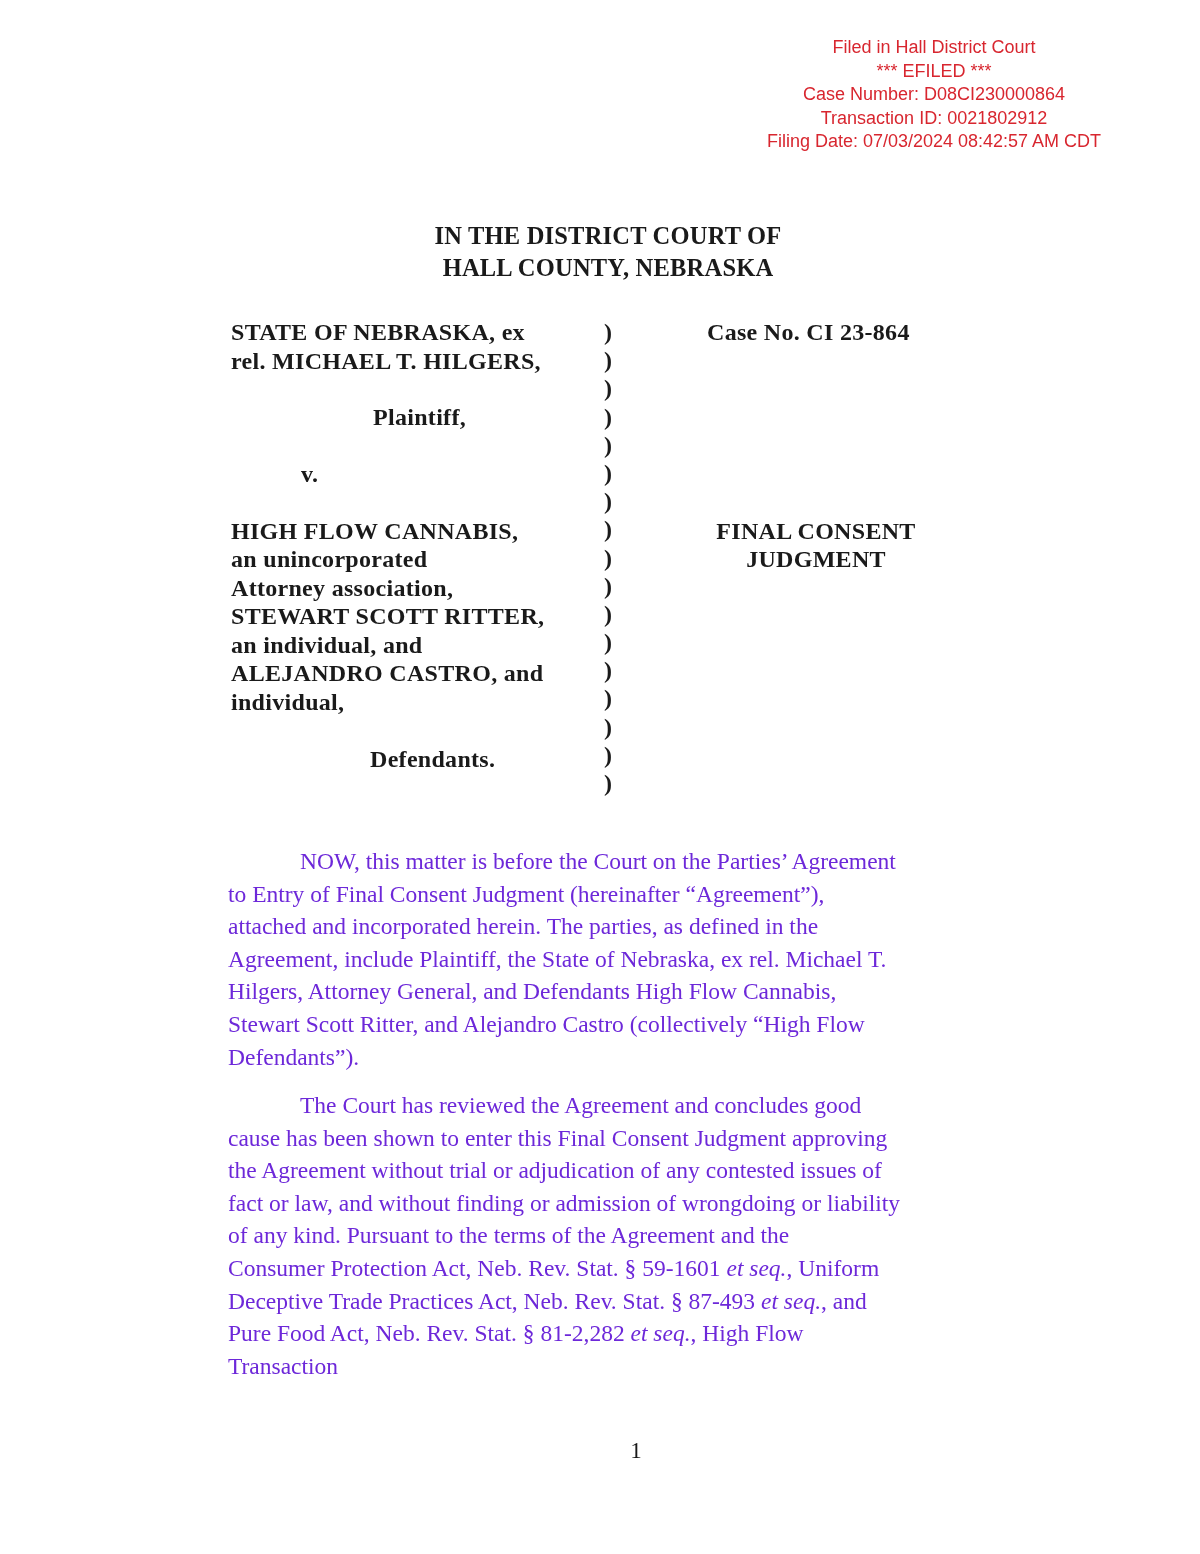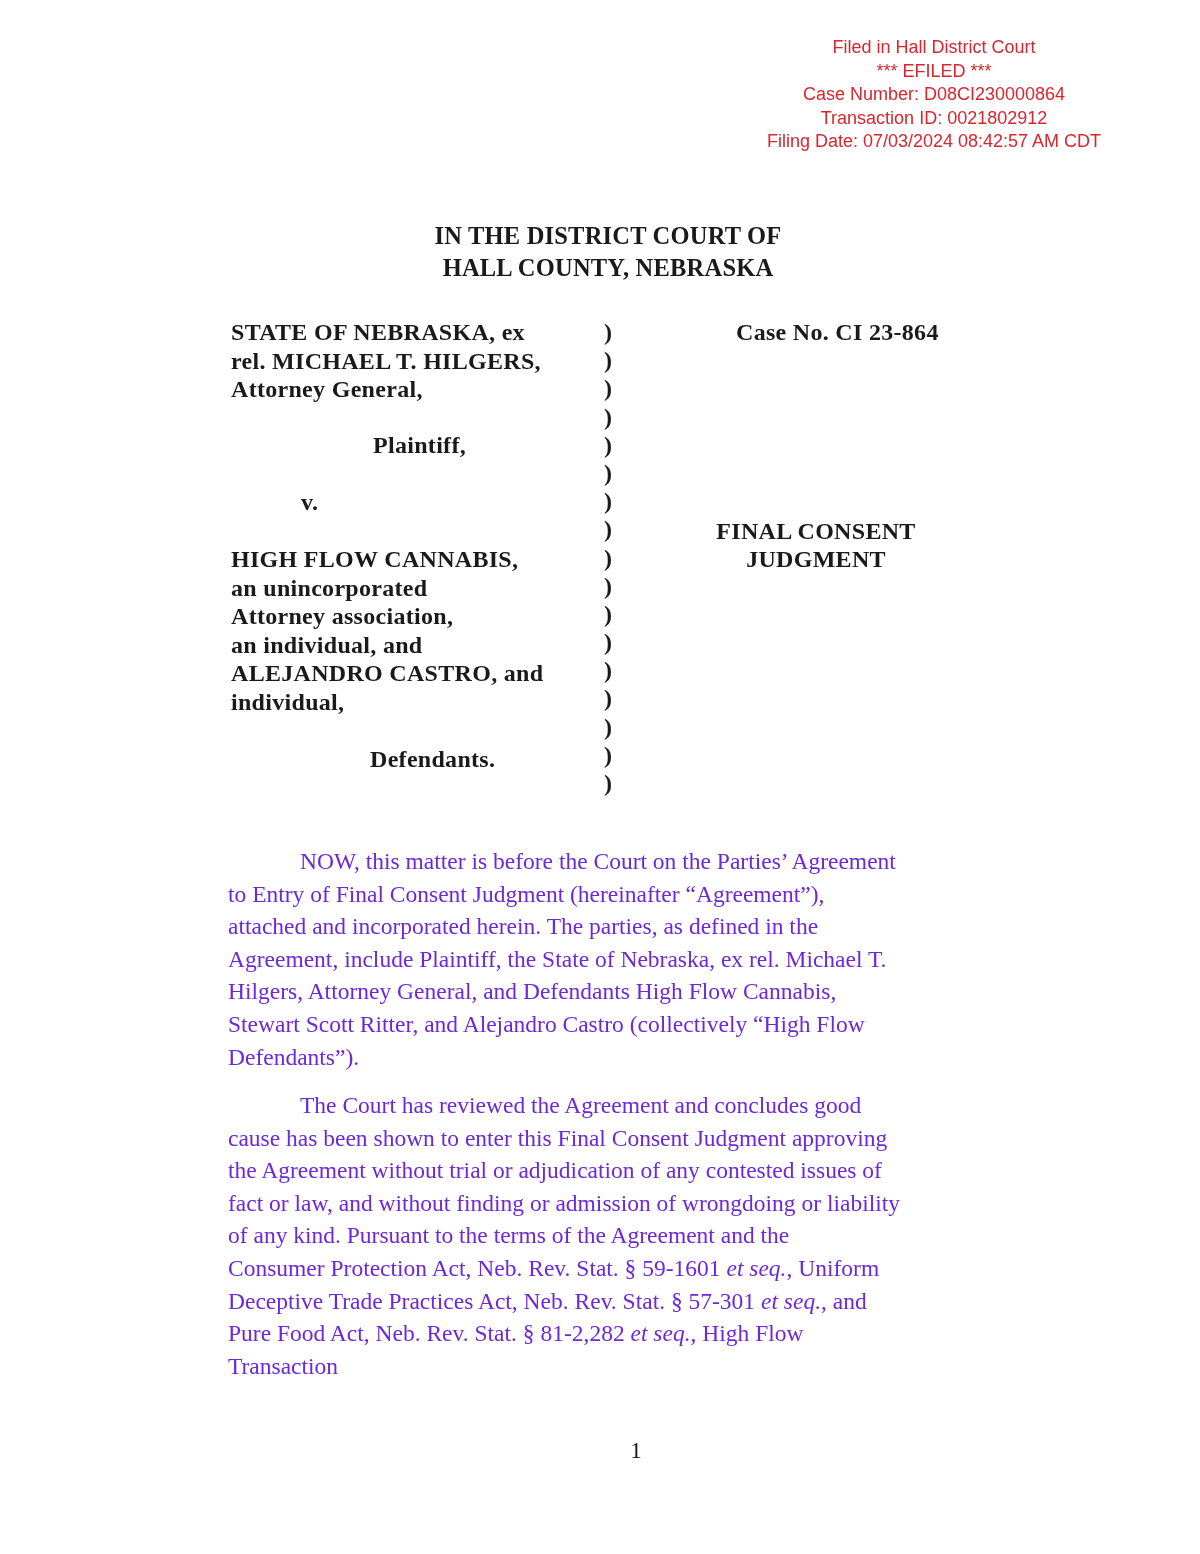--- a/index.html
+++ b/index.html
@@ -63,21 +63,21 @@
       width: 20px;
       font-weight: bold;
       font-size: 24px;
       line-height: 28.2px;
     }
     .paren-column div { height: 28.2px; }
 
     .case-no {
       position: absolute;
       top: 318px;
-      left: 736px;
+      left: 707px;
       font-weight: bold;
       font-size: 24px;
       line-height: 28px;
       white-space: nowrap;
       letter-spacing: 0.3px;
     }
     .doc-title {
       position: absolute;
       top: 517px;
       left: 700px;
@@ -126,29 +126,29 @@
 </div>
 
 <div class="court-heading">
   <div>IN THE DISTRICT COURT OF</div>
   <div>HALL COUNTY, NEBRASKA</div>
 </div>
 
 <div class="caption-left">
   <div class="line">STATE OF NEBRASKA, ex</div>
   <div class="line">rel. MICHAEL T. HILGERS,</div>
-  <div class="line">Attorney General,</div>
   <div class="line"></div>
   <div class="line indent-plaintiff" style="margin-top:-1px">Plaintiff,</div>
   <div class="line"></div>
   <div class="line indent-v">v.</div>
   <div class="line"></div>
   <div class="line">HIGH FLOW CANNABIS,</div>
   <div class="line">an unincorporated</div>
   <div class="line">Attorney association,</div>
+  <div class="line">STEWART SCOTT RITTER,</div>
   <div class="line">an individual, and</div>
   <div class="line">ALEJANDRO CASTRO, and</div>
   <div class="line">individual,</div>
   <div class="line"></div>
   <div class="line indent-defendants">Defendants.</div>
 </div>
 
 <div class="paren-column">
   <div>)</div>
   <div>)</div>
@@ -185,18 +185,18 @@
   <div class="line">Defendants”).</div>
 </div>
 
 <div class="body-text p2">
   <div class="line first">The Court has reviewed the Agreement and concludes good</div>
   <div class="line">cause has been shown to enter this Final Consent Judgment approving</div>
   <div class="line">the Agreement without trial or adjudication of any contested issues of</div>
   <div class="line">fact or law, and without finding or admission of wrongdoing or liability</div>
   <div class="line">of any kind. Pursuant to the terms of the Agreement and the</div>
   <div class="line"><span>Consumer Protection Act, Neb. Rev. Stat. § 59-1601 </span><span class="italic">et seq.</span><span>, Uniform</span></div>
-  <div class="line"><span>Deceptive Trade Practices Act, Neb. Rev. Stat. § 57-301 </span><span class="italic">et seq.</span><span>, and</span></div>
+  <div class="line"><span>Deceptive Trade Practices Act, Neb. Rev. Stat. § 87-493 </span><span class="italic">et seq.</span><span>, and</span></div>
   <div class="line"><span>Pure Food Act, Neb. Rev. Stat. § 81-2,282 </span><span class="italic">et seq.</span><span>, High Flow</span></div>
   <div class="line">Transaction</div>
 </div>
 
 <div class="page-number">1</div>
 
 </body></html>

